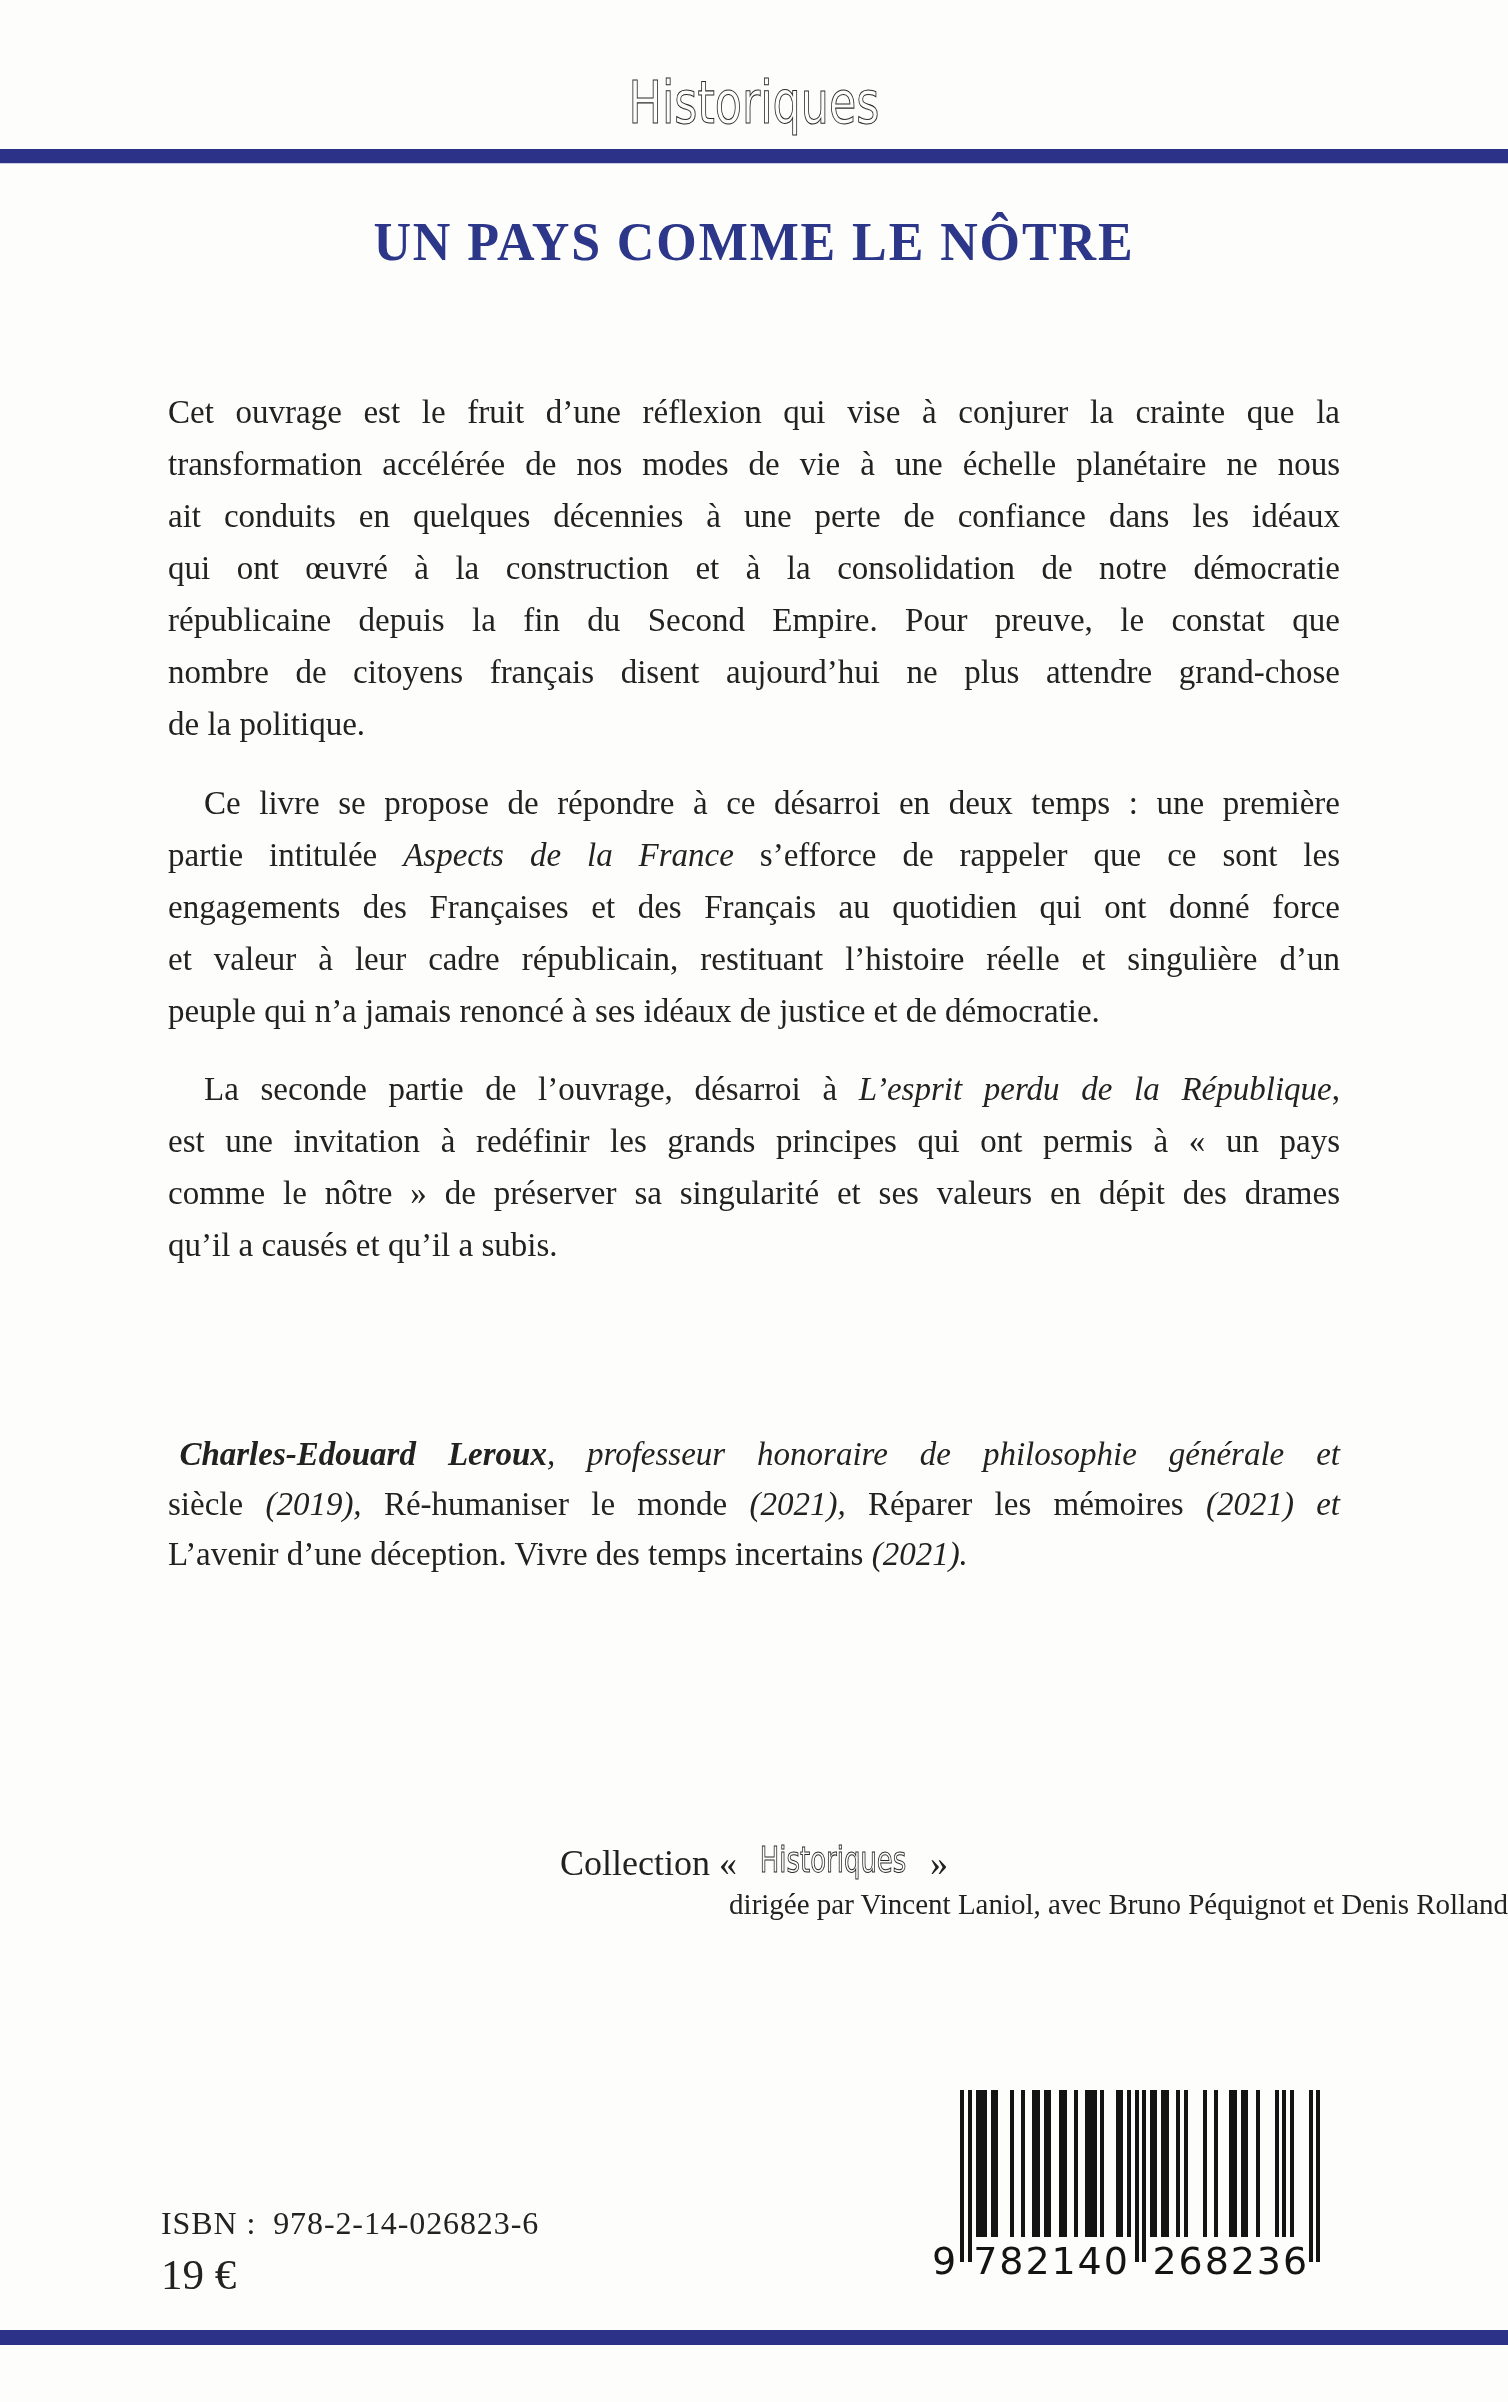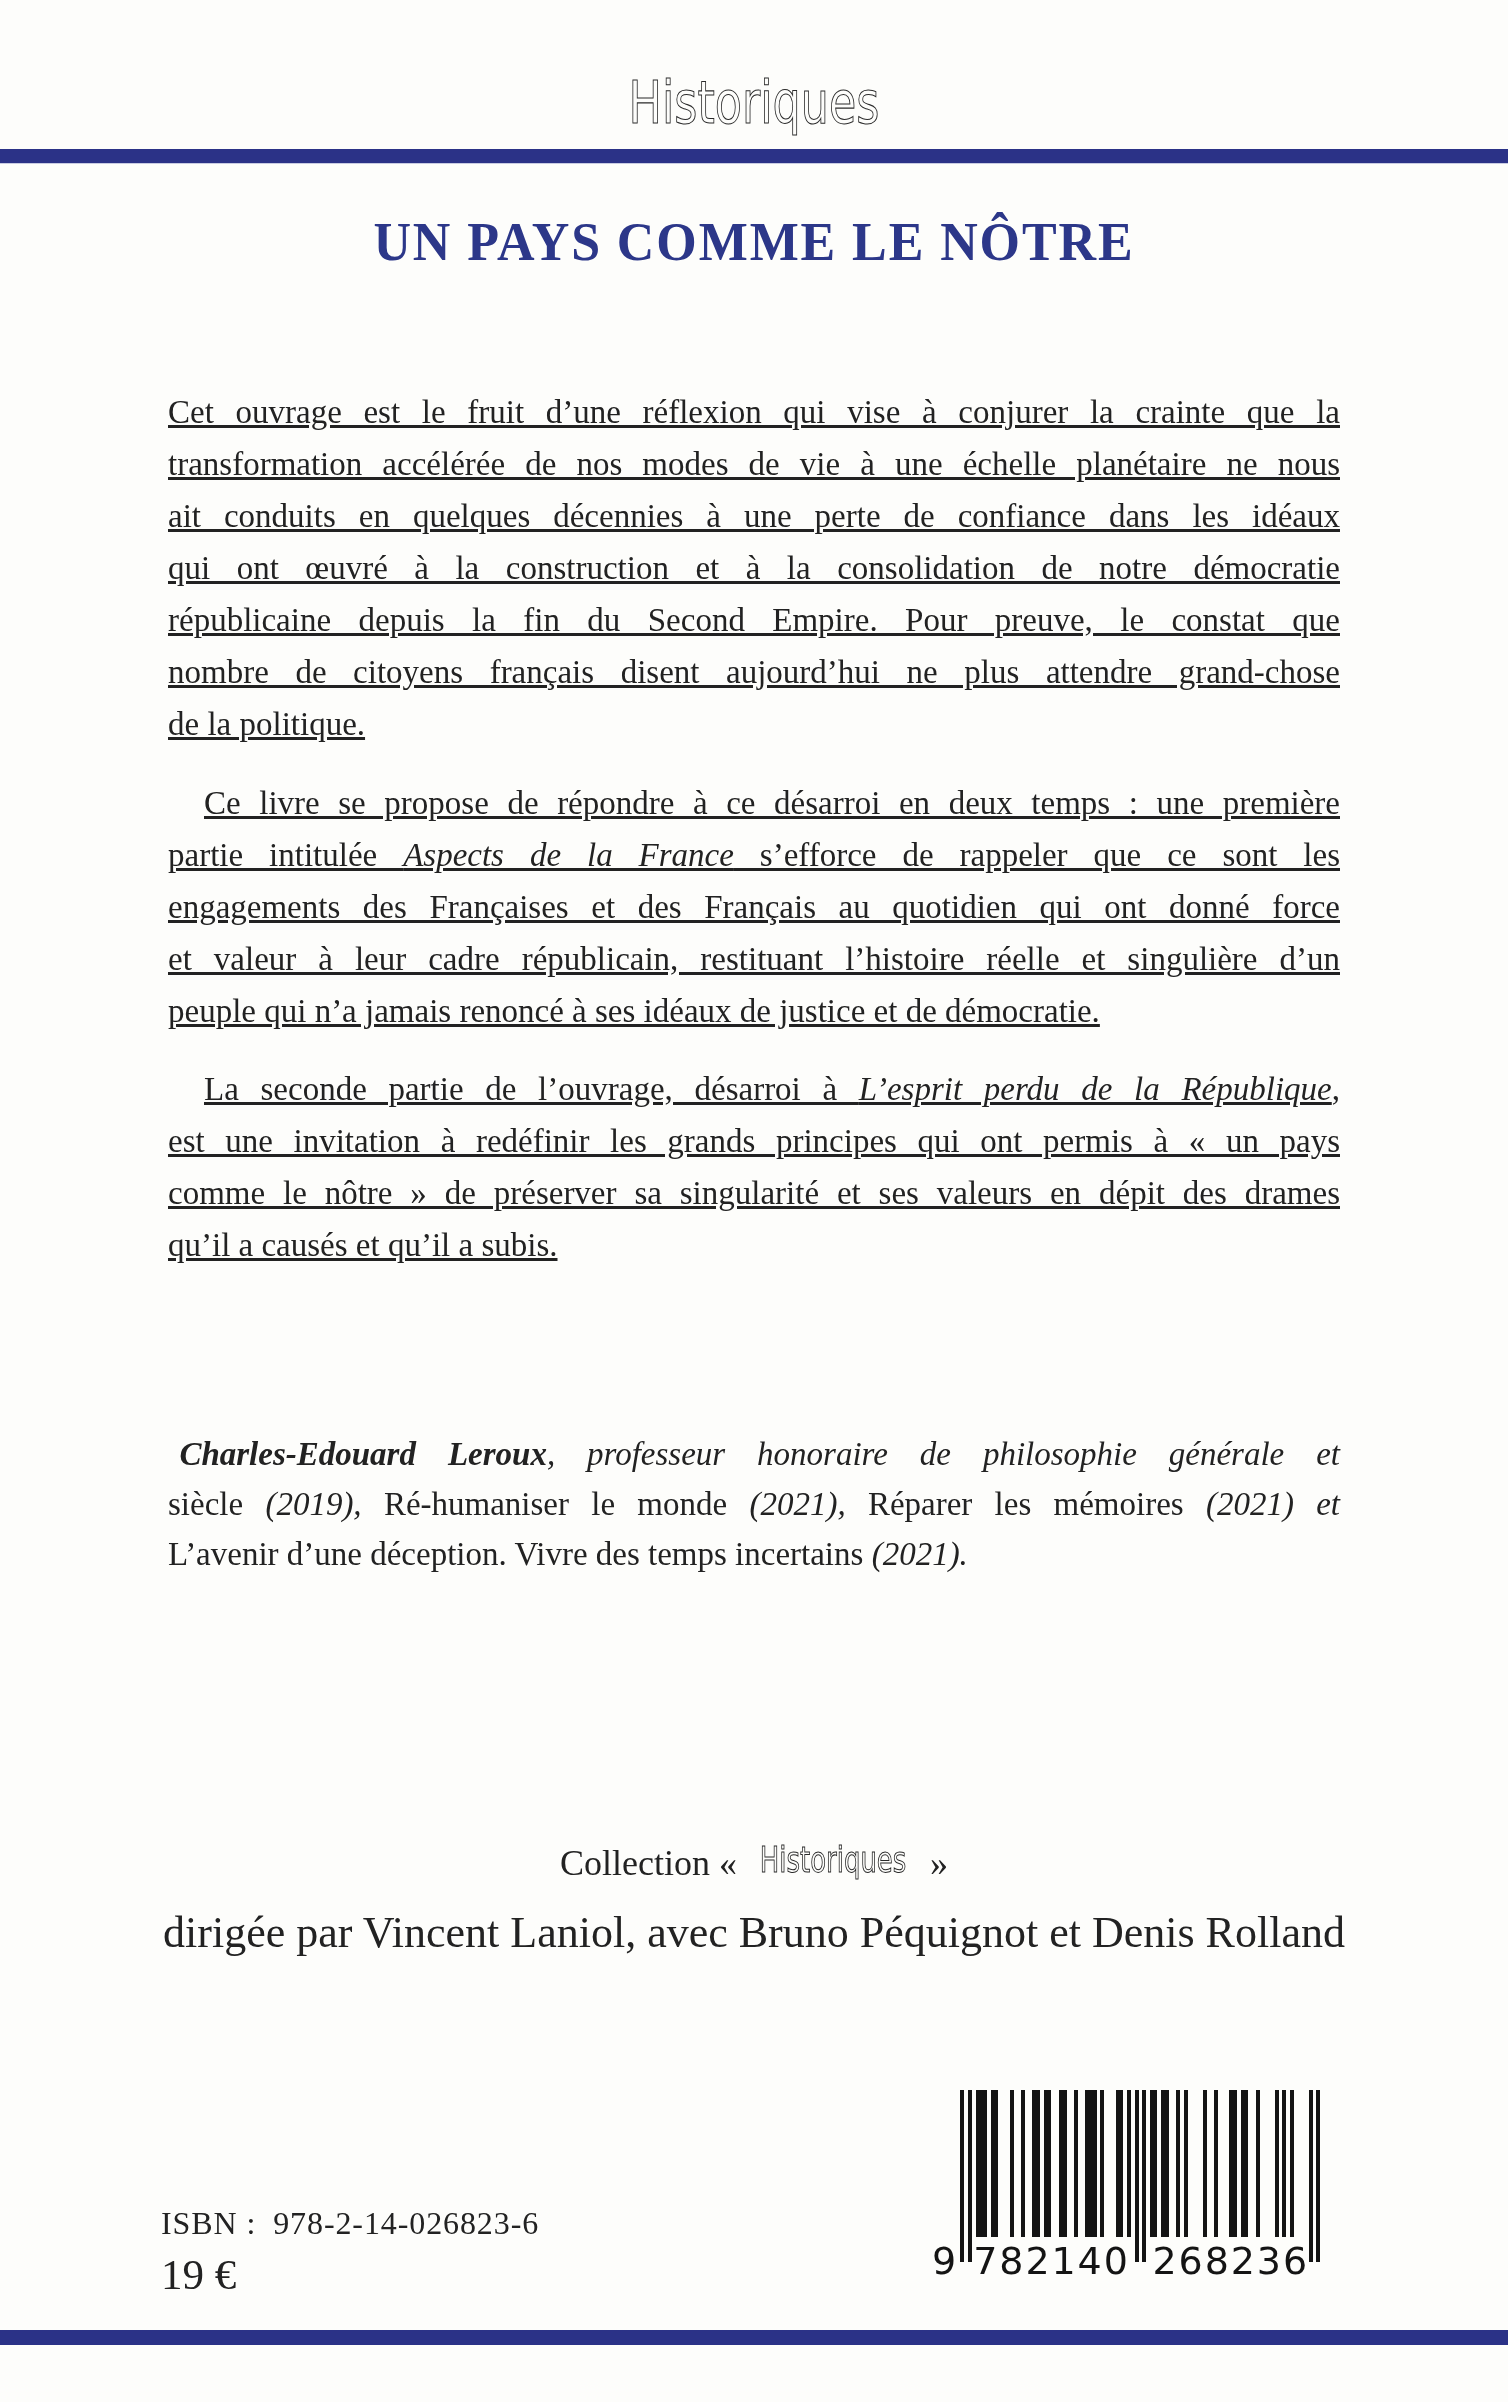--- a/index.html
+++ b/index.html
@@ -40,21 +40,21 @@
     letter-spacing:1.9px;
     color:var(--title_text);
     margin:0;
     transform:scaleY(1.06);
   }
   
   .synopsis{
     position:absolute;top:386px;left:168px;width:1172px;
     font-size:33px;line-height:52px;
   }
-  .paragraph{margin:0 0 26.5px 0;text-decoration:underline;}
+  .paragraph{margin:0 0 26.5px 0;}
   .tline{
     text-align:justify;
     text-align-last:justify;
     -moz-text-align-last:justify;
   }
   .tline-last{
     text-align-last:left;
     -moz-text-align-last:left;
   }
   .seg-r{font-style:normal;}
@@ -65,21 +65,21 @@
   .author-bio{
     position:absolute;top:1429px;left:168px;width:1172px;
     font-size:33px;line-height:50px;
   }
   
   .collection{
     position:absolute;top:1840px;left:0;width:100%;
     text-align:center;font-size:36px;
   }
   .collection-name-svg{vertical-align:-9.5px;}
-  .collection-line2{margin-top:23px;font-size:44px;}
+  .collection-line2{margin-top:4px;font-size:29px;text-align:right;}
   
   .isbn-line{
     position:absolute;left:161px;top:2205px;
     font-size:32px;letter-spacing:0.9px;
   }
   .isbn-line .isbn-value{margin-left:17px;}
   .price{
     position:absolute;left:161px;top:2250px;
     font-size:43px;
   }

